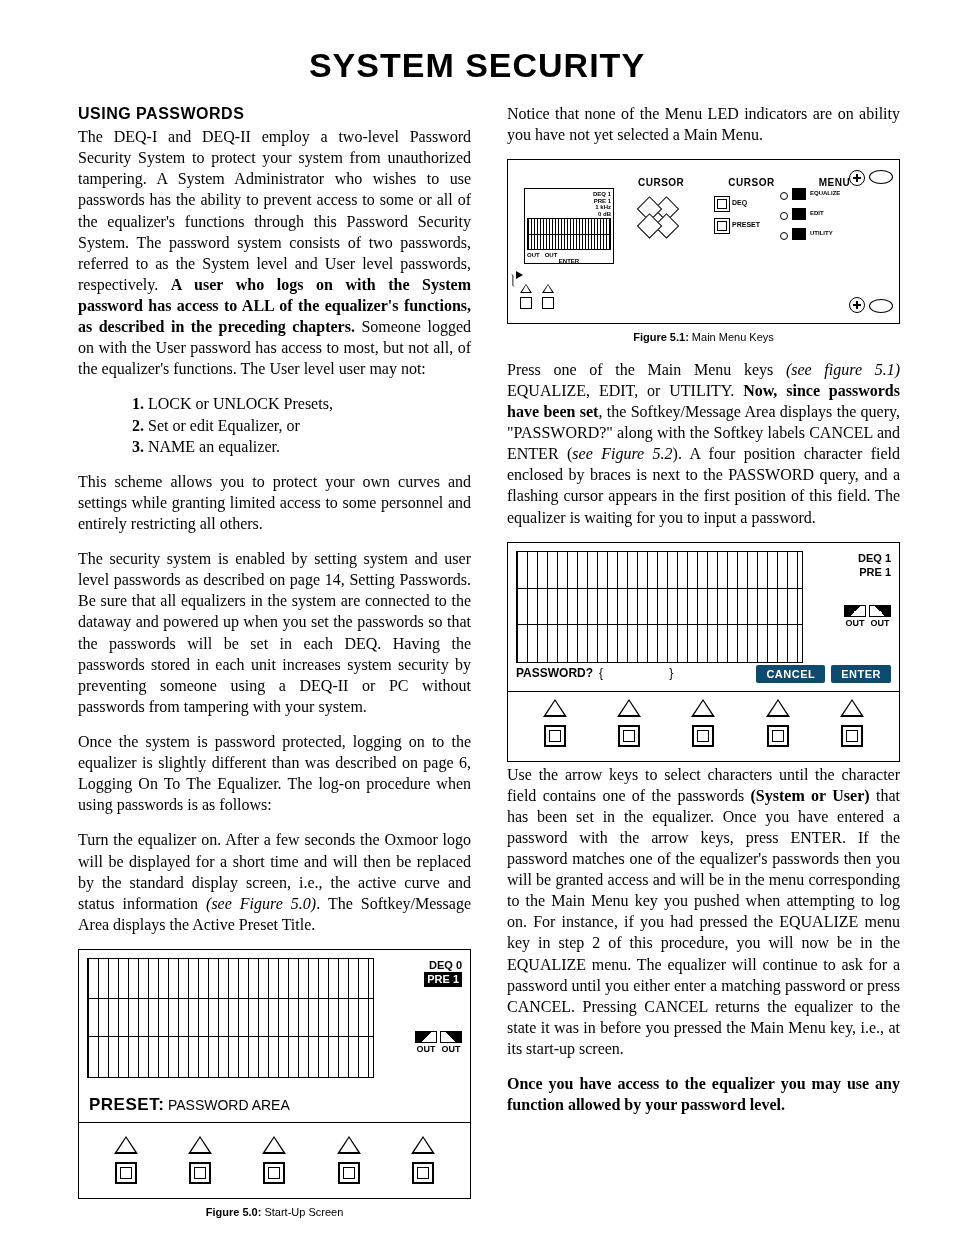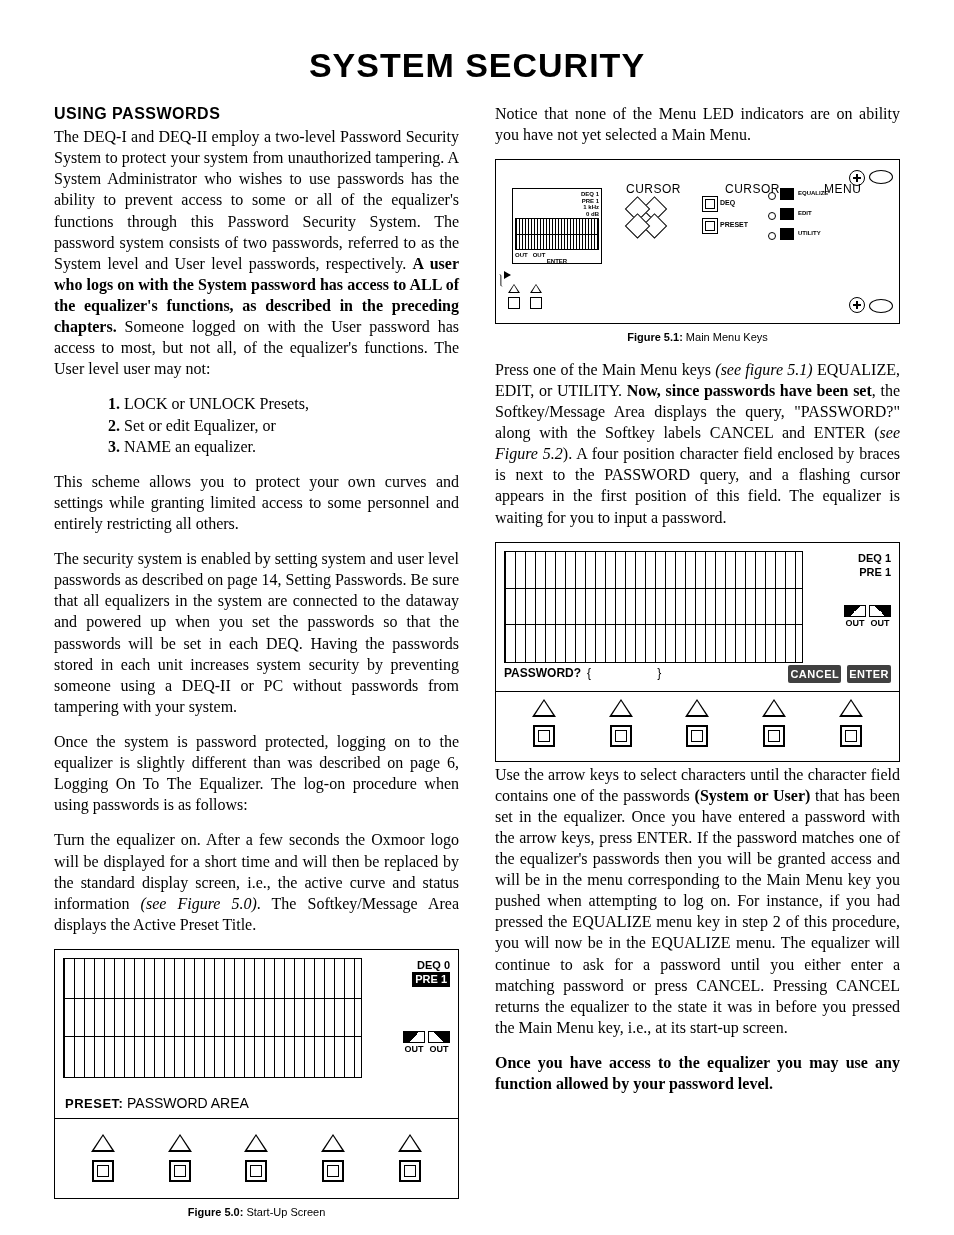--- a/index.html
+++ b/index.html
@@ -20,20 +20,21 @@
     font-family: Arial, Helvetica, sans-serif;
     font-weight: 900;
     font-size: 34px;
     letter-spacing: 1px;
     text-align: center;
     margin: 6px 0 18px 0;
   }
   .columns {
     display: flex;
     gap: 36px;
+    margin-left: 24px;
   }
   .col {
     width: 50%;
     font-size: 16px;
     line-height: 1.32;
   }
   .section-head {
     font-family: Arial, Helvetica, sans-serif;
     font-weight: 900;
     font-size: 16px;
@@ -120,21 +121,21 @@
     margin: 0 auto 1px auto;
   }
   .out-glyph.rev .box {
     background: linear-gradient(45deg, #fff 0 50%, #000 50% 100%);
   }
   .fig50-msg {
     padding: 4px 10px 6px 10px;
     font-family: Arial, Helvetica, sans-serif;
     font-size: 13px;
   }
-  .fig50-msg .preset-lbl { font-weight: 900; font-size: 13px; letter-spacing: 0.5px; }
+  .fig50-msg .preset-lbl { font-weight: 900; font-size: 17px; letter-spacing: 0.5px; }
   .fig50-keys {
     flex: 1 1 auto;
     border-top: 1px solid #000;
     display: flex;
     justify-content: space-around;
     align-items: center;
     padding: 10px 10px 12px 10px;
   }
   .key-col {
     display: flex;
@@ -216,22 +217,22 @@
     height:30px;
     background: repeating-linear-gradient(to right, #000 0 1px, transparent 1px 3px),
                 linear-gradient(#000 0 1px, transparent 1px) 0 15px / 100% 1px no-repeat;
     border:1px solid #000;
     margin-bottom:2px;
   }
   .fig51-row {
     position: absolute;
     display: flex;
     gap: 44px;
-    top: 12px; left: 120px;
-    font-size: 12px; font-weight: 400;
+    top: 6px; left: 120px;
+    font-size: 10px; font-weight: 700;
     letter-spacing: 0.5px;
   }
   .fig51-diamond {
     position: absolute;
     top: 26px; left: 120px;
     width: 40px; height: 40px;
     transform: rotate(45deg);
   }
   .fig51-diamond .d {
     position: absolute;
@@ -320,24 +321,24 @@
     padding:2px 8px 8px 8px;
     display:flex;
     align-items:center;
     gap:6px;
     font-family: Arial, Helvetica, sans-serif;
     font-size:12px;
   }
   .fig52-msg .pw-lbl{font-weight:900;}
   .fig52-msg .spacer{flex:1;}
   .pill{
-    background:#404040; color:#fff;
+    background:#0c4a6e; color:#fff;
     font-weight:900;
     font-size:11px;
-    padding:2px 2px;
+    padding:2px 10px;
     border-radius:2px;
     letter-spacing:0.5px;
   }
 </style>
 </head>
 <body>
 
 <div class="page">
   <h1 class="page-title">SYSTEM SECURITY</h1>
 

